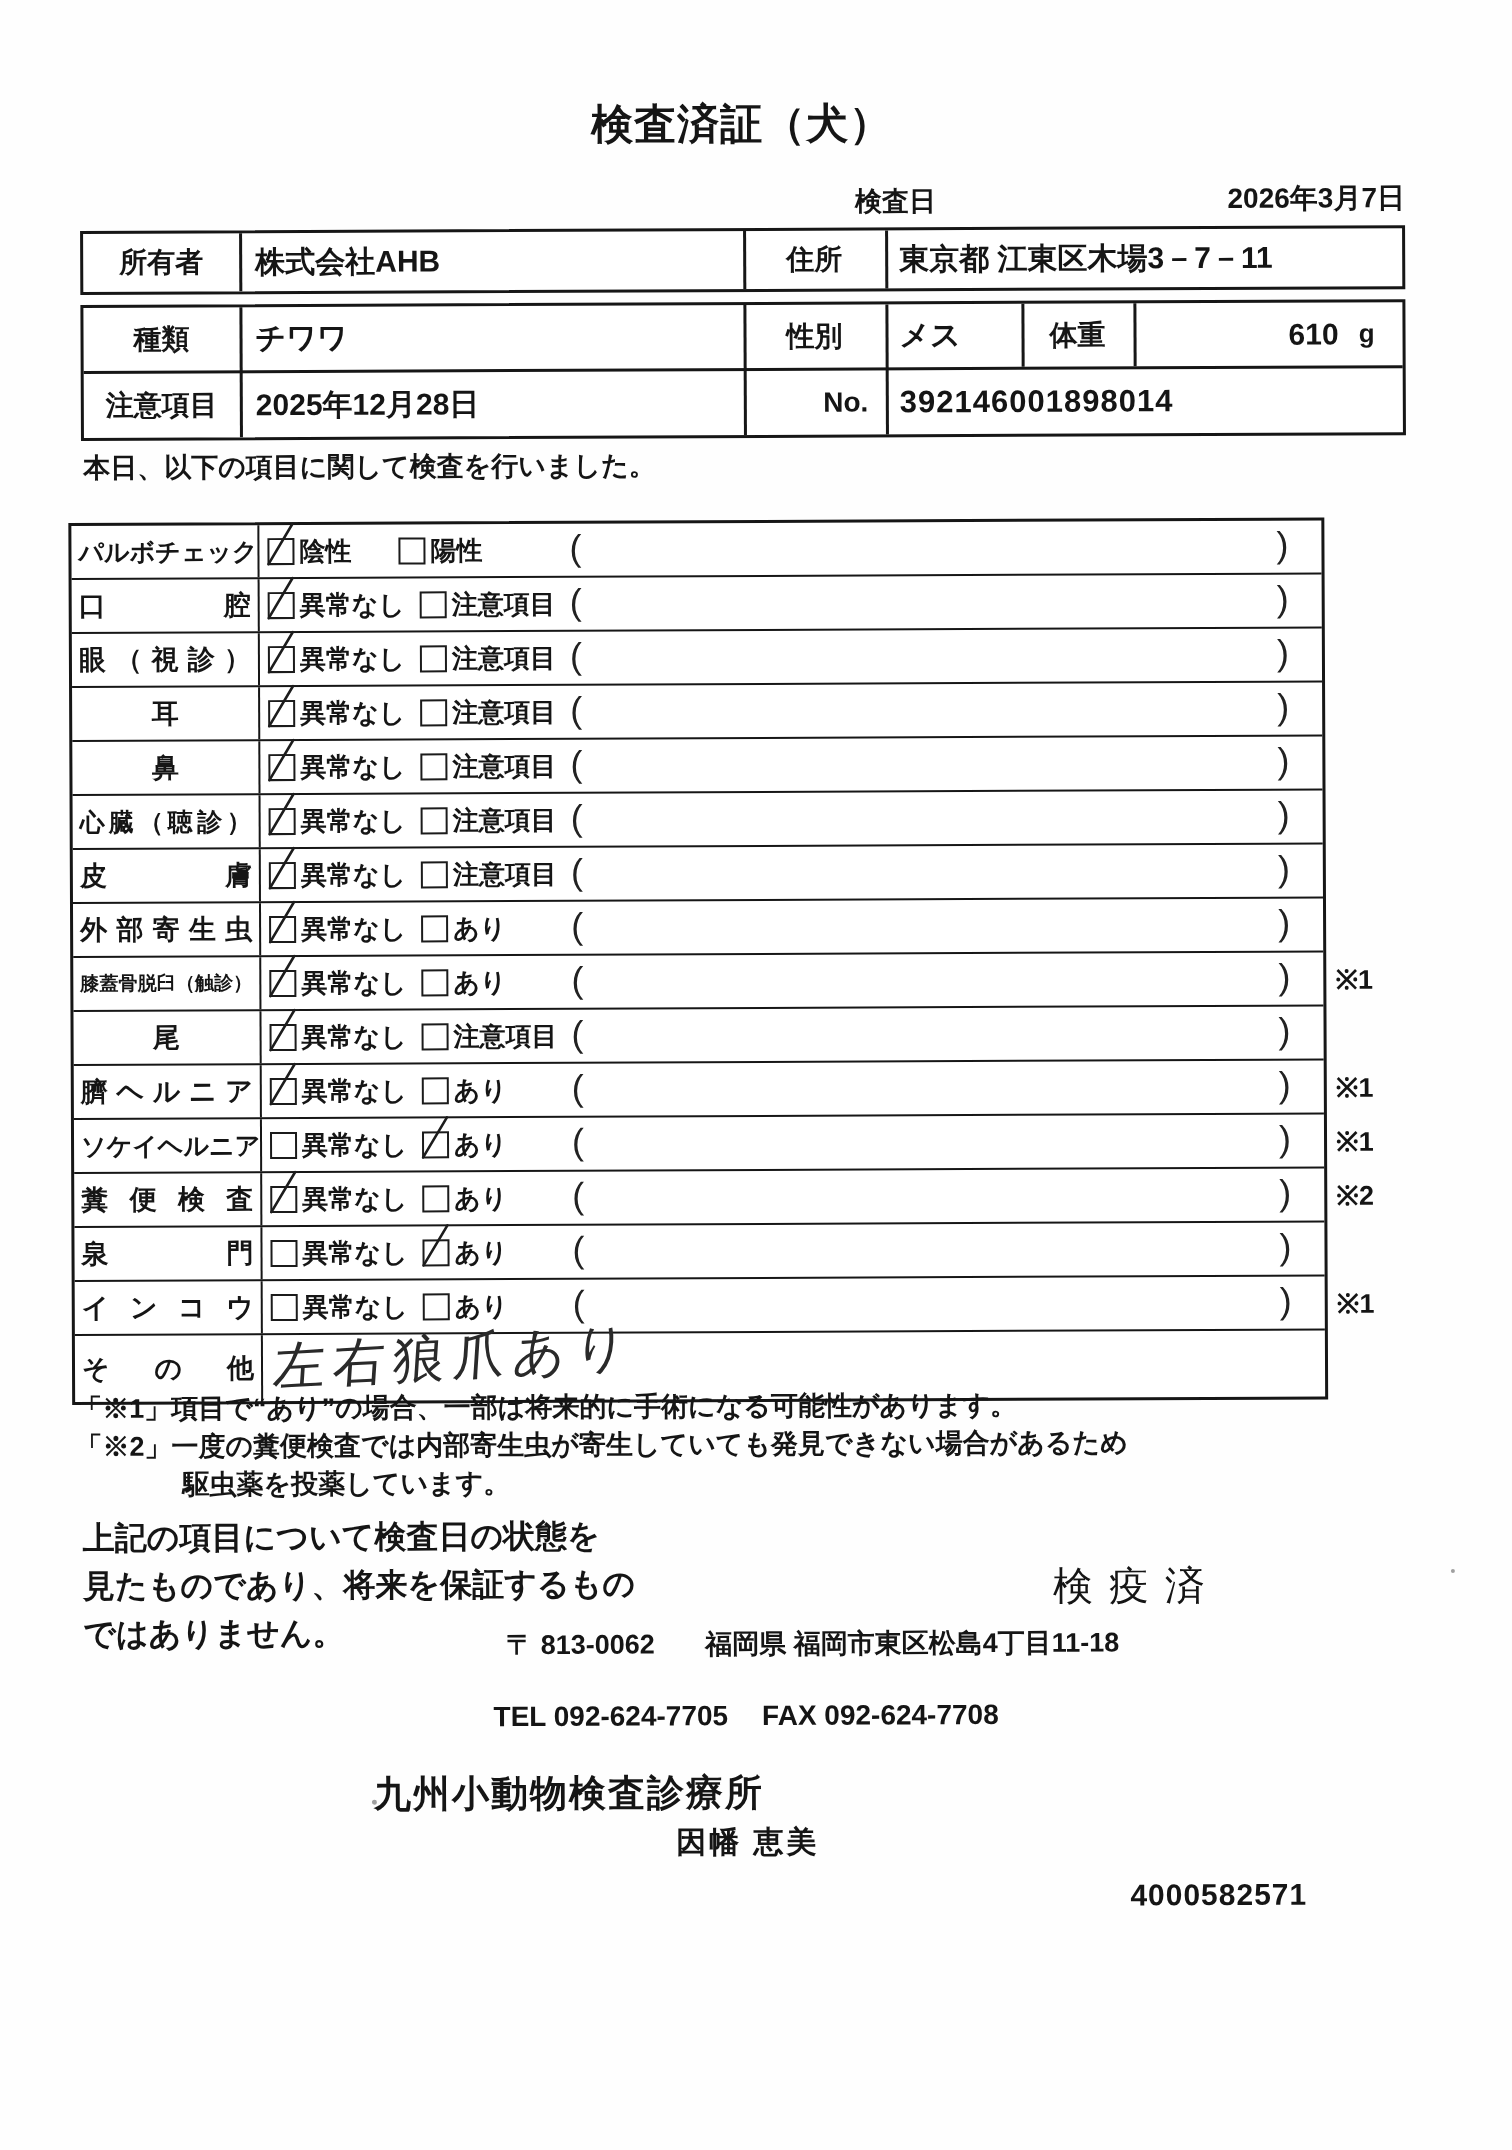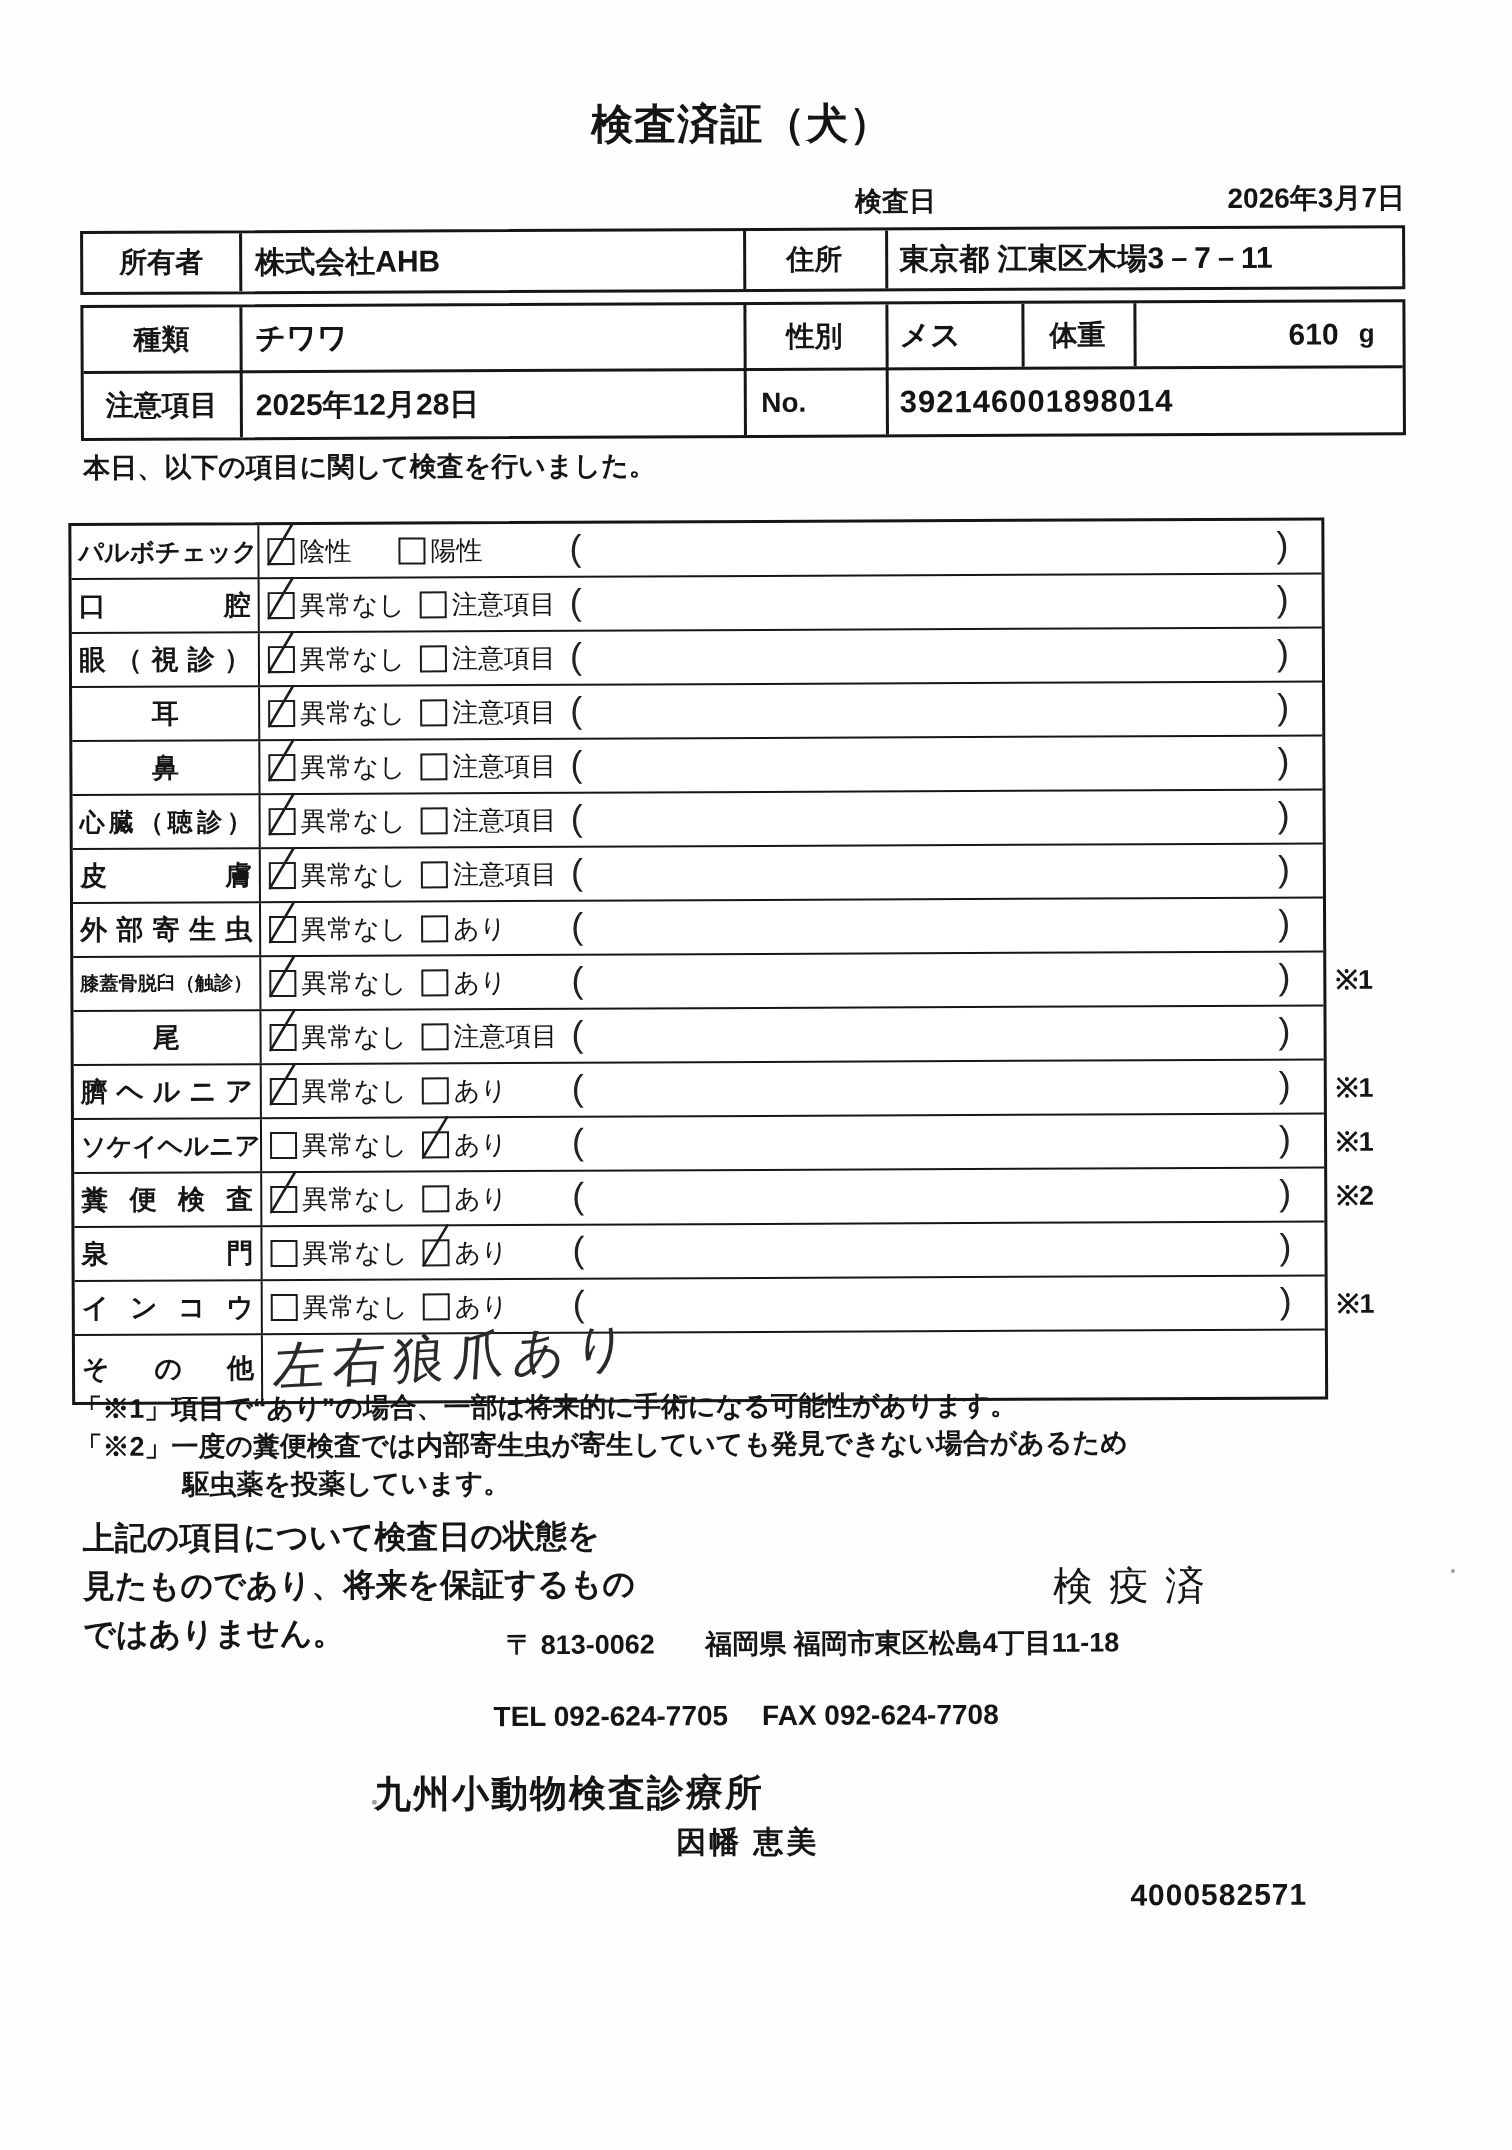--- a/index.html
+++ b/index.html
@@ -25,21 +25,21 @@
 
   
   .checklist{position:absolute;left:70px;top:520px;width:1250px;border:3px solid #161616;background:#fff;}
   .c-row{position:relative;border-top:2.5px solid #161616;}
   .c-row.first{border-top:none;}
   .c-label{position:absolute;left:0;top:0;bottom:0;width:188px;border-right:2.5px solid #161616;
            display:flex;align-items:center;padding:0 7px;box-sizing:border-box;font-weight:bold;}
   .cb-group{position:absolute;top:0;bottom:0;display:flex;align-items:center;}
   .cb-box{position:relative;width:23px;height:23px;border:2.6px solid #1b1b1b;background:#fff;flex:0 0 auto;}
   .cb-box svg{position:absolute;left:-6px;bottom:-4px;overflow:visible;}
-  .cb-text{font-size:26px;font-weight:normal;margin-left:5px;white-space:nowrap;text-align:right;}
+  .cb-text{font-size:26px;font-weight:bold;margin-left:5px;white-space:nowrap;text-align:right;}
   .paren{position:absolute;top:50%;transform:translateY(-54%);font-size:36px;font-weight:500;color:#222;}
   .row-mark{position:absolute;top:50%;transform:translateY(-50%);left:1262px;font-size:27px;font-weight:bold;white-space:nowrap;}
   .handwriting{position:absolute;left:198px;top:-12px;font-size:52px;font-weight:400;color:#2a2a2a;
                letter-spacing:8px;transform:rotate(-3deg) skewX(-7deg);white-space:nowrap;
                font-family:"DejaVu Serif",serif;}
 
   .note{font-size:27px;font-weight:bold;white-space:nowrap;}
   .disc{font-size:32px;font-weight:bold;white-space:nowrap;}
   .stamp{left:1050px;top:1560px;font-size:40px;font-weight:normal;letter-spacing:16px;white-space:nowrap;}
   .addr-line{font-size:27px;font-weight:bold;white-space:nowrap;}
@@ -82,21 +82,21 @@
       <div class="cell center lab28" style="left:660px;top:0;height:63px;width:142px;">性別</div>
       <div class="cell val30" style="left:816px;top:0;height:63px;width:120px;">メス</div>
       <div class="cell center lab28" style="left:938px;top:0;height:63px;width:112px;">体重</div>
       <div class="cell" style="left:1050px;top:0;height:63px;width:269px;justify-content:flex-end;padding-right:28px;box-sizing:border-box;">
         <span class="val30">610</span>
         <span style="font-size:26px;font-weight:bold;margin-left:20px;">g</span>
       </div>
 
       <div class="cell center lab28" style="left:0;top:66px;bottom:0;width:156px;">注意項目</div>
       <div class="cell val30" style="left:172px;top:66px;bottom:0;width:480px;">2025年12月28日</div>
-      <div class="cell center lab28" style="left:630px;top:66px;bottom:0;width:140px;">No.</div>
+      <div class="cell center lab28" style="left:660px;top:66px;bottom:0;width:140px;padding-left:32px;">No.</div>
       <div class="cell" style="left:816px;top:66px;bottom:0;width:500px;font-size:31px;font-weight:bold;letter-spacing:1px;">392146001898014</div>
     </div>
 
     <div class="abs intro">本日、以下の項目に関して検査を行いました。</div>
 
     <div class="checklist" id="checklist-rows">
         <div class="c-row first" style="height: 52px;">
           <div class="c-label" style="justify-content: space-between; font-size: 25px;">
             <span>パ</span>
             <span>ル</span>

